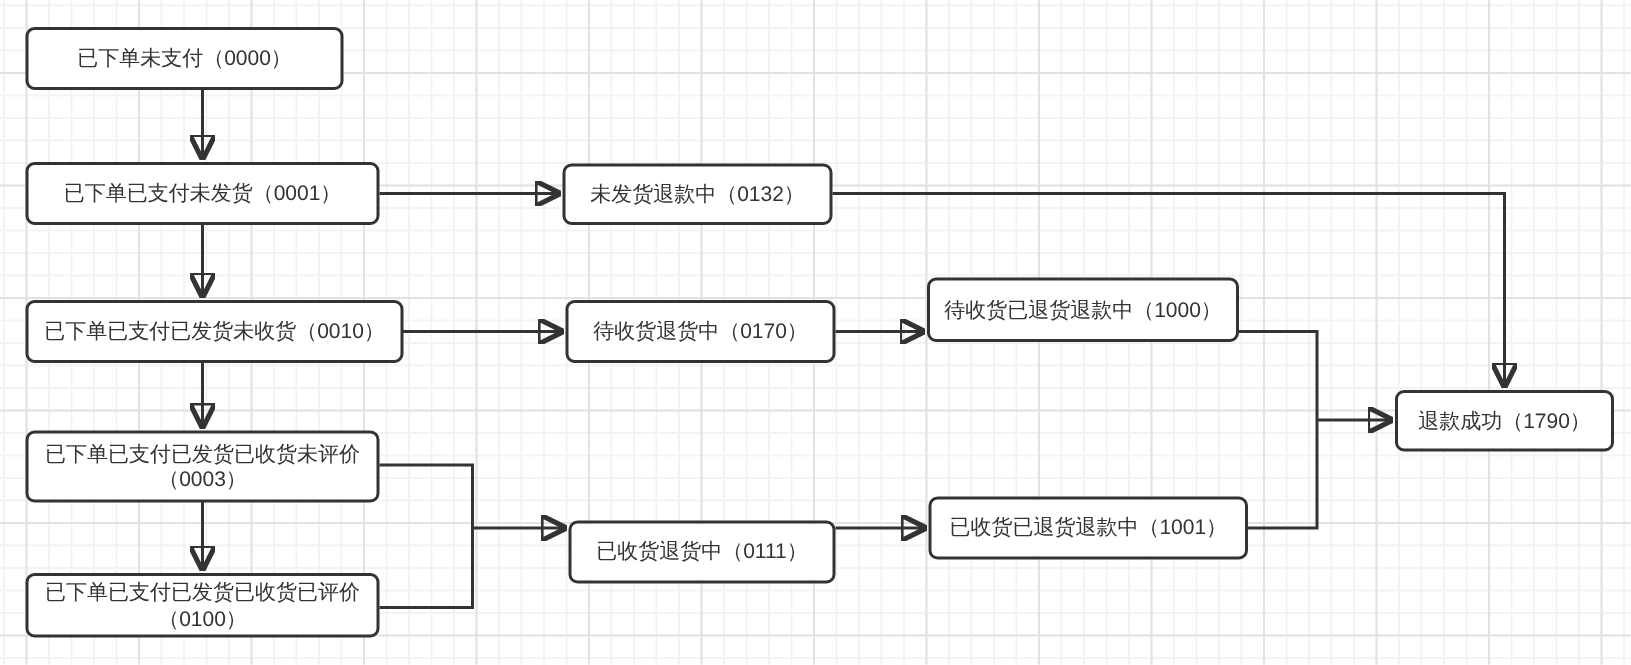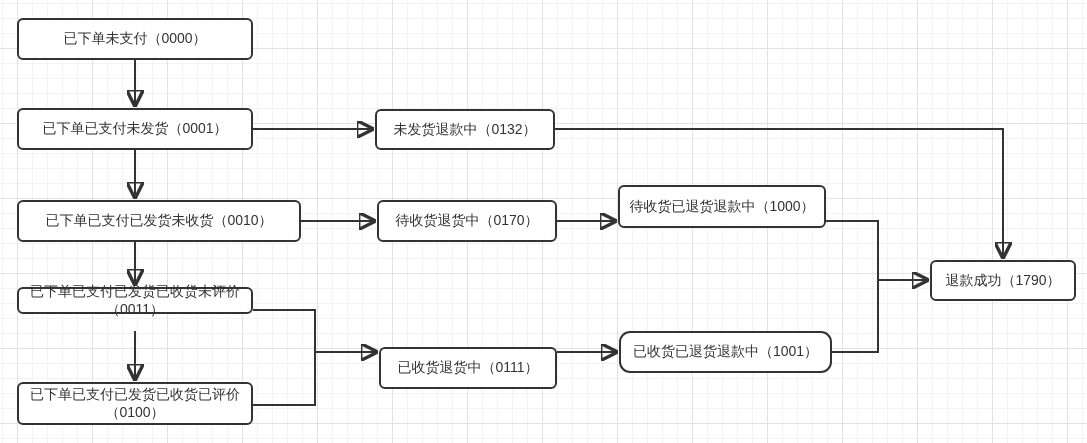--- a/index.html
+++ b/index.html
@@ -68,35 +68,35 @@
     <path d="M253,221 L374,221" marker-end="url(#arrow)"></path>
     <path d="M557,221 L615,221" marker-end="url(#arrow)"></path>
     <path d="M253,310 L315,310 L315,405 L253,405"></path>
     <path d="M315,352 L376,352" marker-end="url(#arrow)"></path>
     <path d="M557,352 L616,352" marker-end="url(#arrow)"></path>
     <path d="M555,129 L1003,129 L1003,257" marker-end="url(#arrow)"></path>
     <path d="M826,221 L878,221 L878,352 L832,352"></path>
     <path d="M878,280 L927,280" marker-end="url(#arrow)"></path>
   </svg>
 
-  <div class="node" style="left:17px; top:18px; width:236px; height:42px;">
+  <div class="node" style="left:17px; top:18px; width:212px; height:42px;">
     <span>已下单未支付（0000）</span>
   </div>
 
   <div class="node" style="left:17px; top:108px; width:236px; height:42px;align-items:center;">
     <span>已下单已支付未发货（0001）</span>
   </div>
 
-  <div class="node" style="left:17px; top:200px; width:284px; height:42px;">
+  <div class="node" style="left:17px; top:200px; width:252px; height:42px;">
     <span>已下单已支付已发货未收货（0010）</span>
   </div>
 
-  <div class="node" style="left:17px; top:287px; width:236px; height:27px;">
+  <div class="node" style="left:17px; top:287px; width:236px; height:48px;">
     <span>已下单已支付已发货已收货未评价</span>
-    <span>（0011）</span>
+    <span>（0003）</span>
   </div>
 
   <div class="node" style="left:17px; top:382px; width:236px; height:43px;">
     <span>已下单已支付已发货已收货已评价</span>
     <span>（0100）</span>
   </div>
 
   <div class="node" style="left:375px; top:109px; width:180px; height:41px;">
     <span>未发货退款中（0132）</span>
   </div>
@@ -106,21 +106,21 @@
   </div>
 
   <div class="node" style="left:379px; top:331px; width:178px; height:42px;margin-top:16px;">
     <span>已收货退货中（0111）</span>
   </div>
 
   <div class="node" style="left:618px; top:185px; width:208px; height:43px;">
     <span>待收货已退货退款中（1000）</span>
   </div>
 
-  <div class="node" style="left:619px; top:331px; width:213px; height:42px;border-radius:11px;">
+  <div class="node" style="left:619px; top:331px; width:213px; height:42px;">
     <span>已收货已退货退款中（1001）</span>
   </div>
 
   <div class="node" style="left:930px; top:260px; width:146px; height:41px;">
     <span>退款成功（1790）</span>
   </div>
 
 </div>
 
 </body></html>

